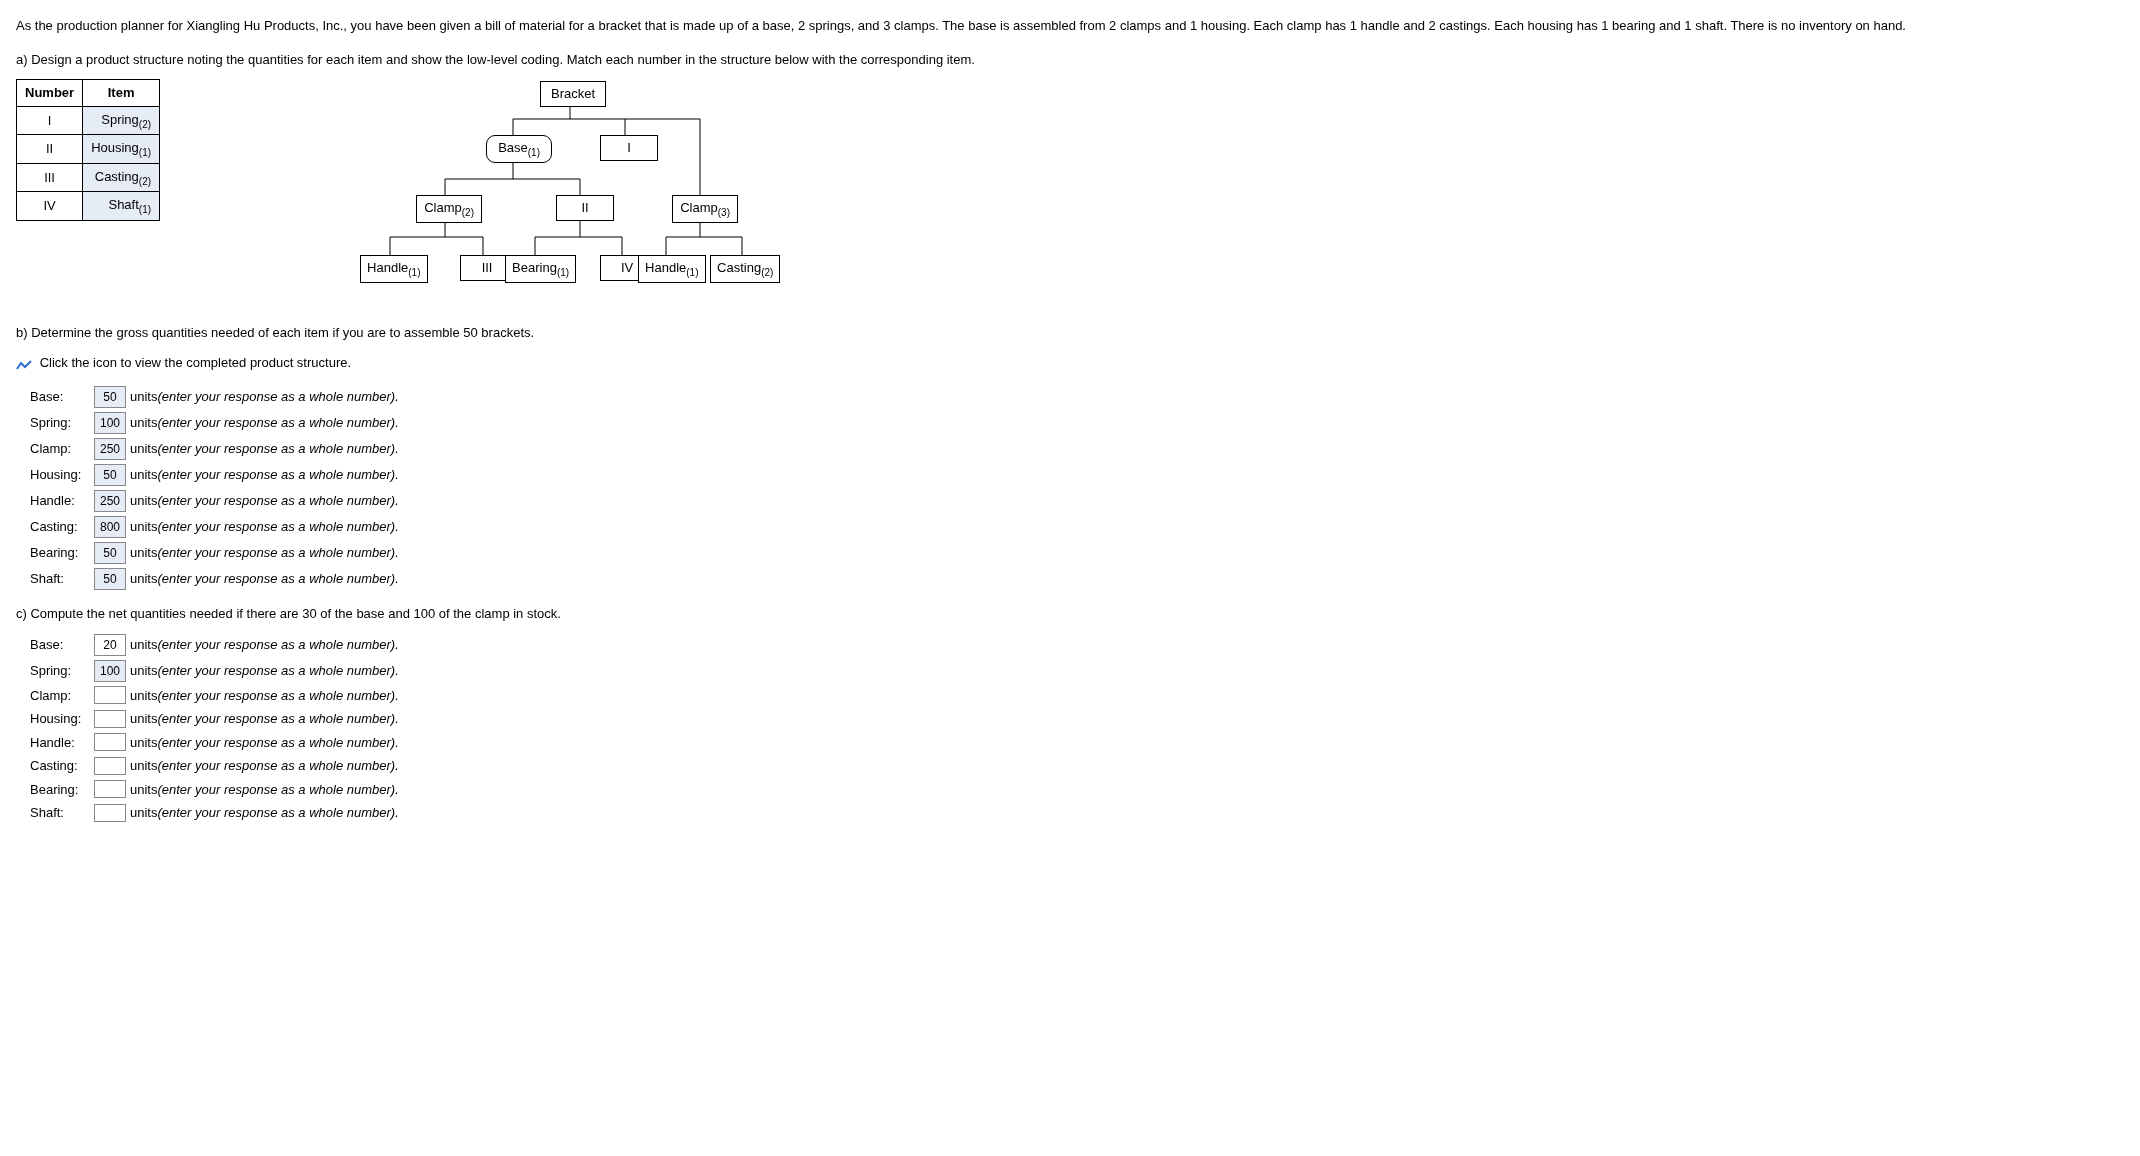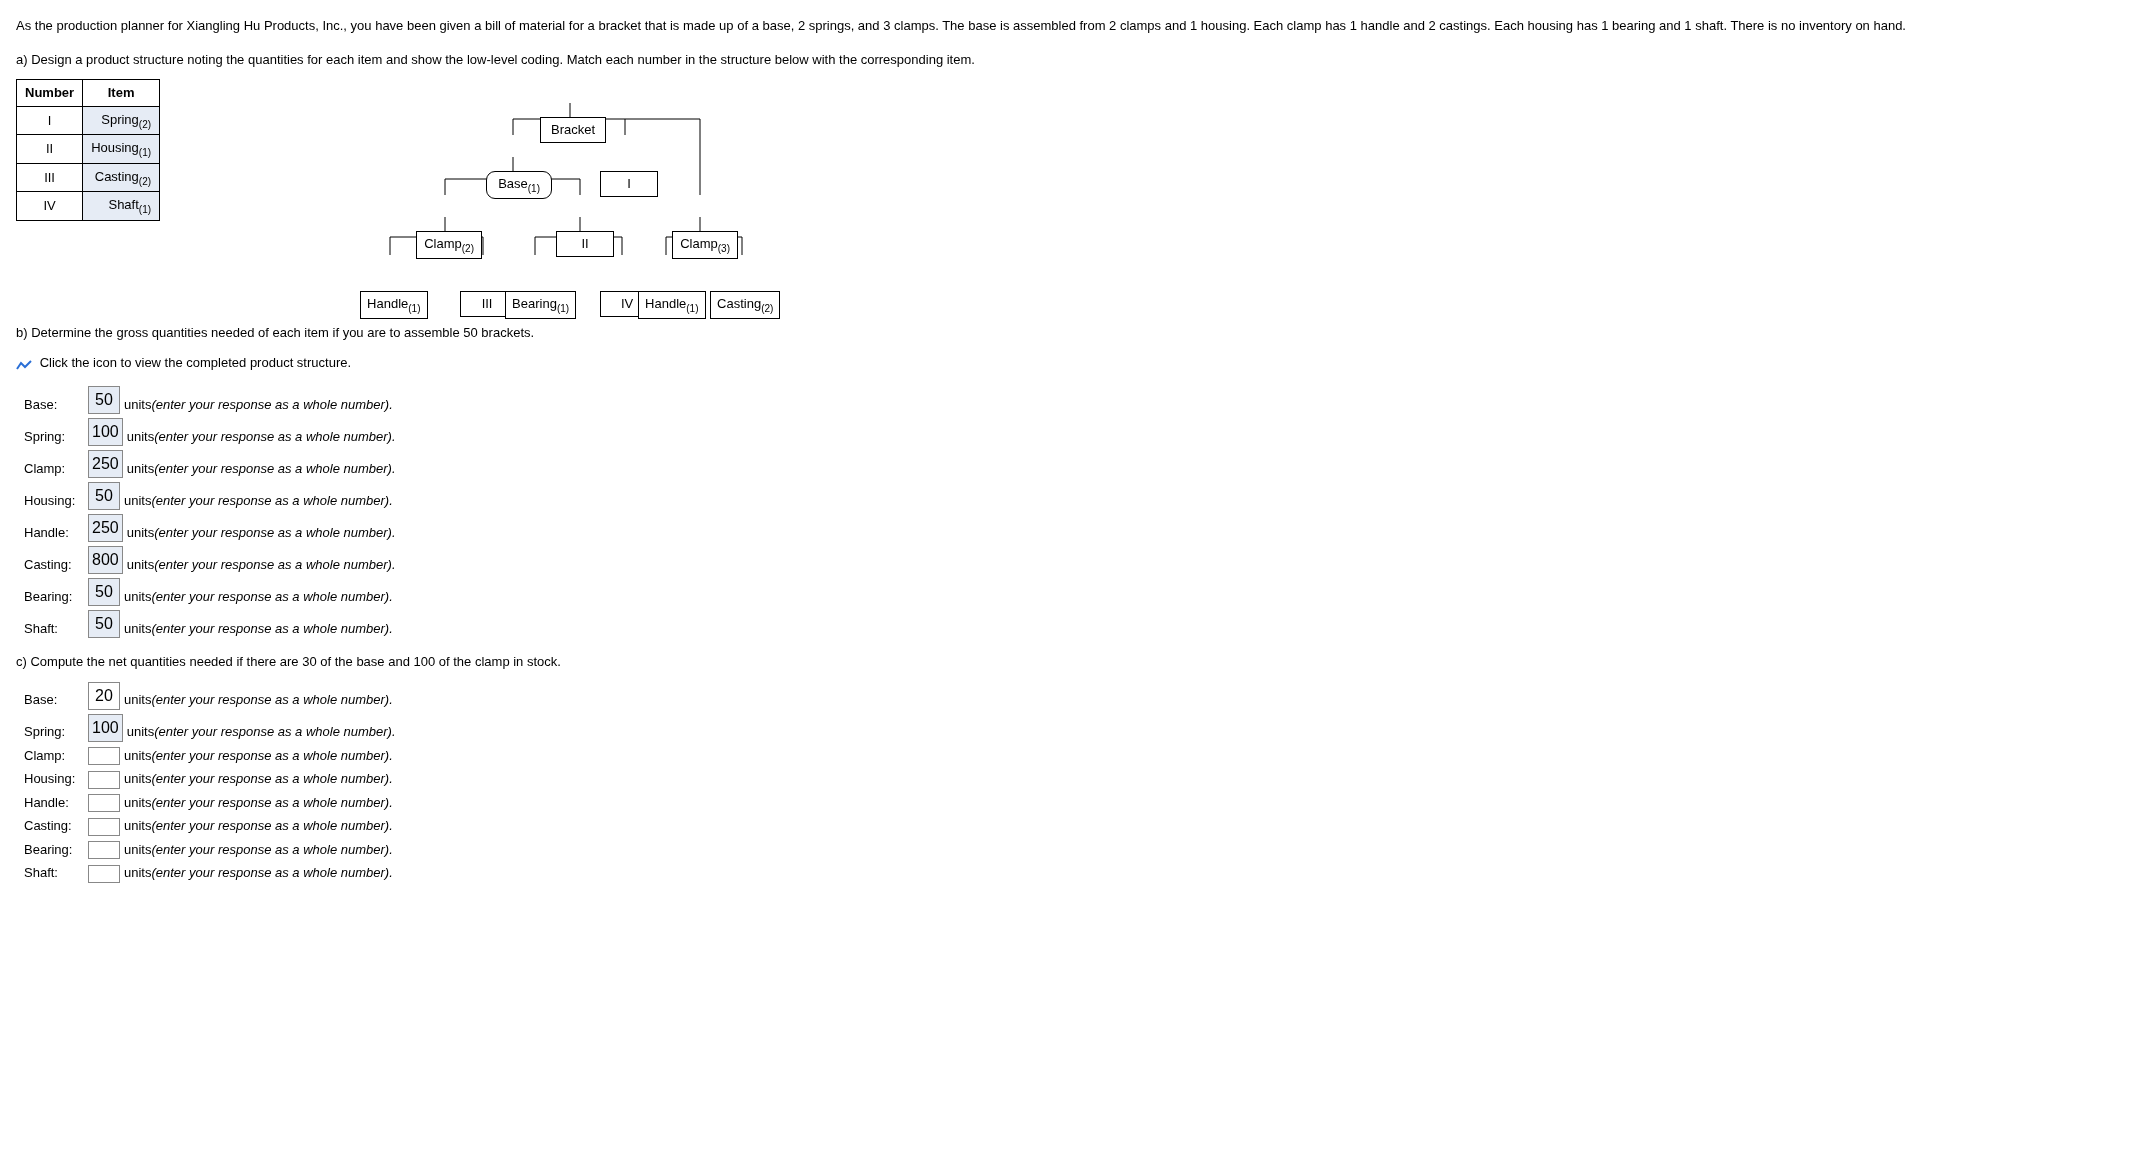--- a/index.html
+++ b/index.html
@@ -35,35 +35,34 @@
   
   .tree { position: relative; width: 700px; height: 230px; }
   .node {
     position: absolute;
     border: 1px solid #000;
     background: #fff;
     padding: 2px 6px;
     font-size: 13px;
     text-align: center;
     min-width: 52px;
-    margin-top: 36px;
   }
   .tree svg { position: absolute; left:0; top:0; }
 
   
-  .ans-row { display: flex; align-items: flex-end; margin: 4px 8px; }
+  .ans-row { display: flex; align-items: center; margin: 4px 14px; }
   .ans-label { width: 60px; }
   .ans-box {
     display: inline-block;
     min-width: 24px;
     border: 1px solid #888;
     padding: 1px 3px;
     text-align: center;
     margin: 0 4px;
-    font-size: 16px;
+    font-size: 12px;
     background: #e6ecf5;
   }
   .ans-box.empty { background: #fff; width: 16px; height: 14px; }
   .ans-box.filled-white { background: #fff; }
   .hint { font-style: italic; }
 
   
   .chart-icon {
     display: inline-block;
     width: 16px; height: 12px;

